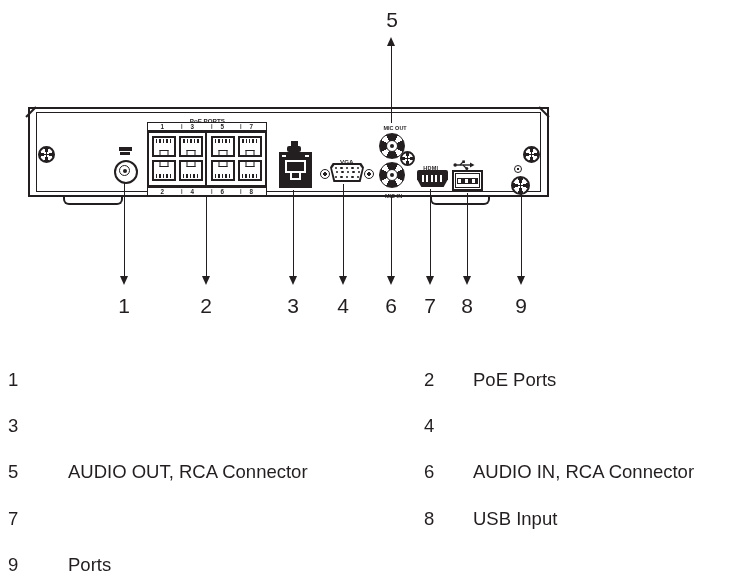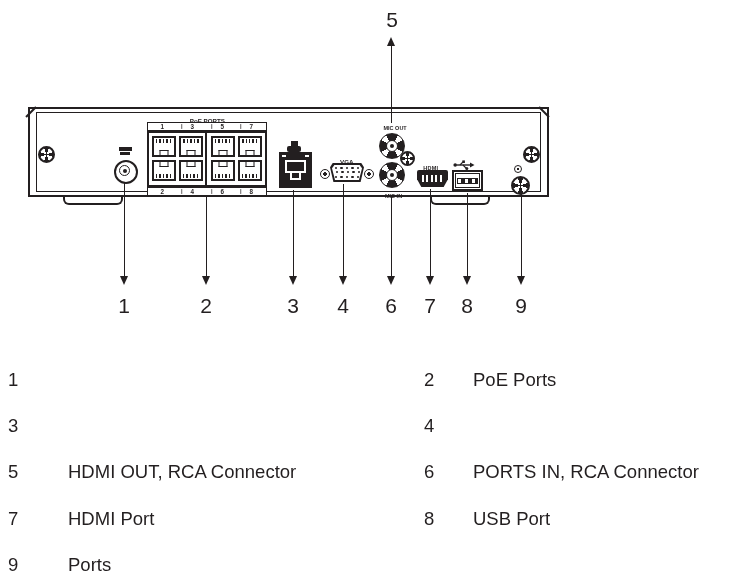--- a/index.html
+++ b/index.html
@@ -254,28 +254,27 @@
     <span class="lnum">1</span>
     <span class="rnum">2</span>
     <span class="rlab">PoE Ports</span>
   </div>
   <div class="legend-row" style="top:414px;">
     <span class="lnum">3</span>
     <span class="rnum">4</span>
   </div>
   <div class="legend-row" style="top:460px;">
     <span class="lnum">5</span>
-    <span class="llab">HDMI OUT, RCA Connector</span>
+    <span class="llab">AUDIO OUT, RCA Connector</span>
     <span class="rnum">6</span>
-    <span class="rlab">PORTS IN, RCA Connector</span>
+    <span class="rlab">AUDIO IN, RCA Connector</span>
   </div>
   <div class="legend-row" style="top:507px;">
     <span class="lnum">7</span>
-    <span class="llab">HDMI Port</span>
     <span class="rnum">8</span>
-    <span class="rlab">USB Port</span>
+    <span class="rlab">USB Input</span>
   </div>
   <div class="legend-row" style="top:553px;">
     <span class="lnum">9</span>
     <span class="llab">Ports</span>
   </div>
 
 </div>
 
 </body></html>

